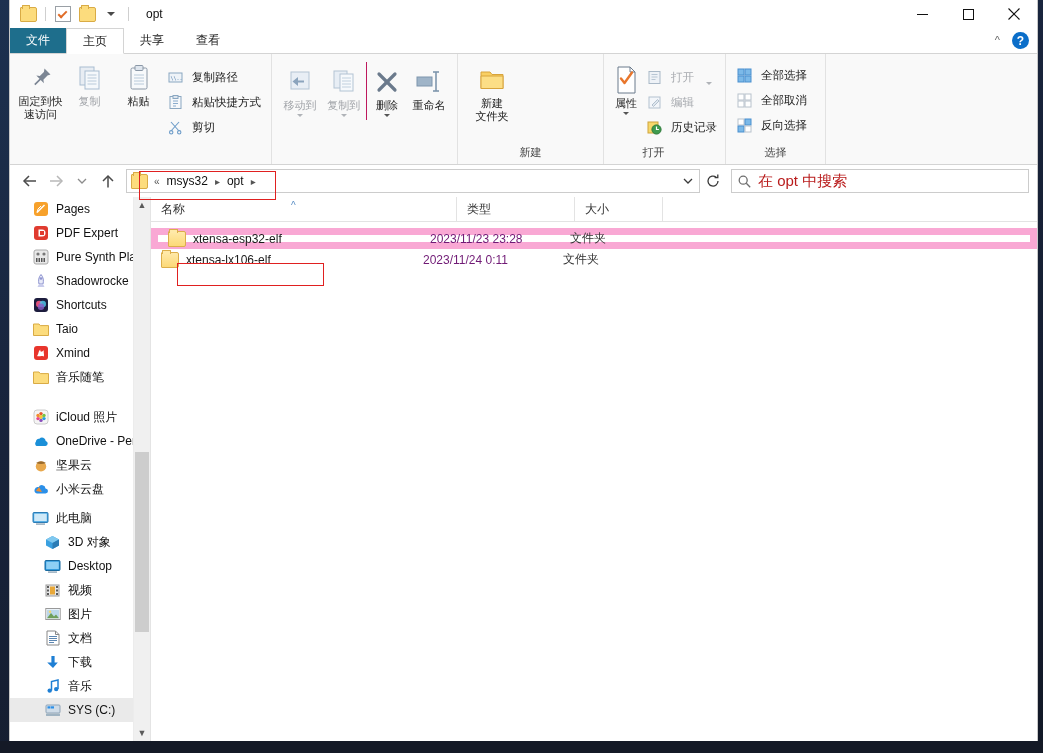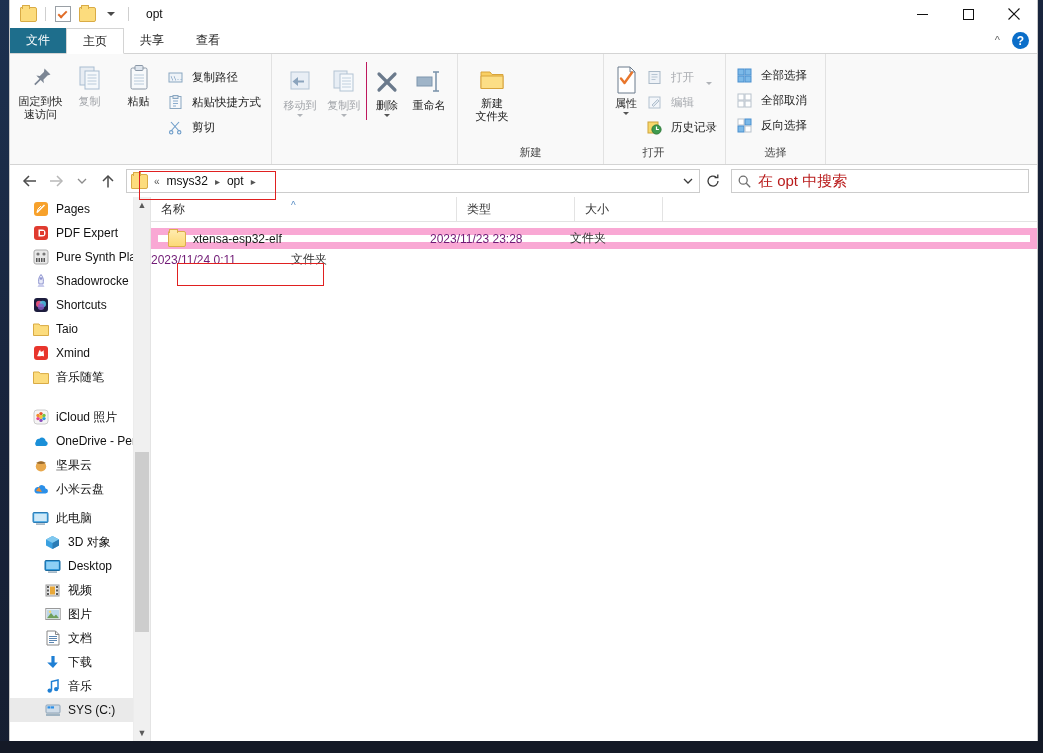--- a/index.html
+++ b/index.html
@@ -966,20 +966,24 @@
           <div class="row selected">
             <div class="cell name">
               <span class="file-folder-ico"></span>
               <span>xtensa-esp32-elf</span>
             </div>
             <div class="cell date">2023/11/23 23:28</div>
             <div class="cell type">文件夹</div>
             <div class="cell size"></div>
           </div>
           <div class="row">
+            <div class="cell name">
+              <span class="file-folder-ico"></span>
+              <span>xtensa-lx106-elf</span>
+            </div>
             <div class="cell date">2023/11/24 0:11</div>
             <div class="cell type">文件夹</div>
             <div class="cell size"></div>
           </div>
         </div>
       </div>
     </div>
 
   </div>
 

